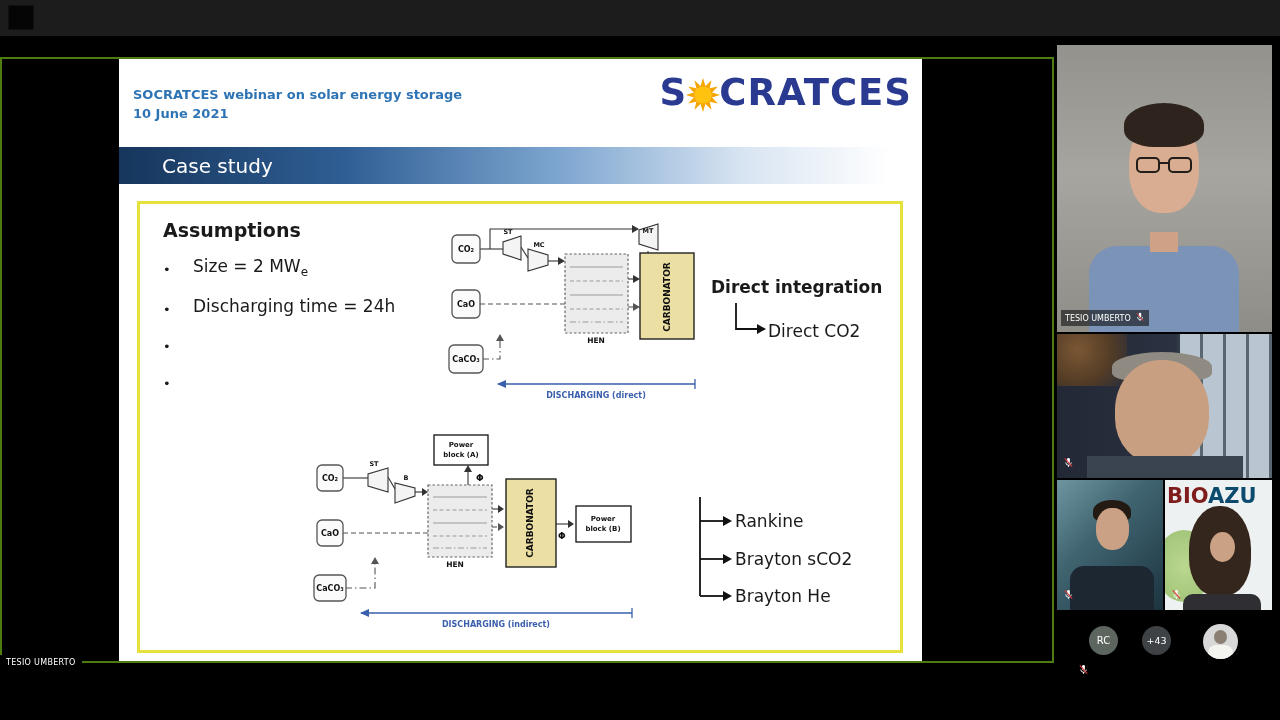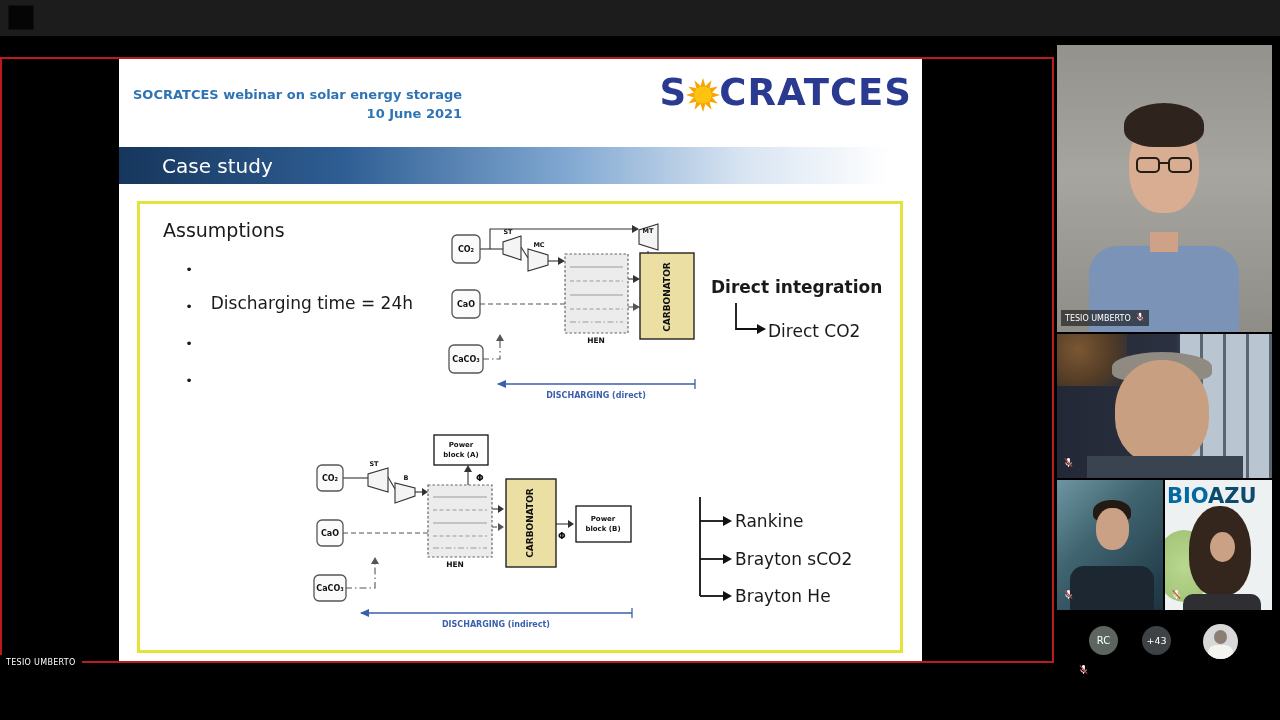--- a/index.html
+++ b/index.html
@@ -4,39 +4,39 @@
 <style>
   * { margin:0; padding:0; box-sizing:border-box; }
   html,body { width:1280px; height:720px; background:#000; overflow:hidden; }
   body { font-family:"DejaVu Sans", sans-serif; position:relative; }
 
   
   .topbar { position:absolute; left:0; top:0; width:1280px; height:36px; background:#1c1c1c; }
   .topbar-block { position:absolute; left:8px; top:5px; width:26px; height:25px; background:#050505; border:1px solid #101010; }
 
   
-  .share-area { position:absolute; left:0; top:57px; width:1054px; height:606px; background:#000; border:2px solid #b91c1c;text-align:right; }
+  .share-area { position:absolute; left:0; top:57px; width:1054px; height:606px; background:#000; border:2px solid #4d7c0f; }
   .slide { position:absolute; left:117px; top:0; width:803px; height:602px; background:#fff; color:#1a1a1a; }
 
   .presenter-tag { position:absolute; left:0; top:655px; background:#000; color:#fff; font-size:8px; letter-spacing:.3px; padding:3px 6px; z-index:6; }
 
   
   .slide-header-text { position:absolute; left:14px; top:26px; color:#2E74B5; font-weight:bold; font-size:13px; line-height:19px; }
   .logo { position:absolute; right:10px; top:12px; display:flex; align-items:center; color:#293A90; font-weight:bold; font-size:37px; letter-spacing:1px; }
   .logo .sun { display:inline-flex; margin:4px -2px 0 -2px; }
 
   
   .title-bar { position:absolute; left:0; top:88px; width:803px; height:37px;
     background:linear-gradient(90deg,#16365C 0%,#2F5E94 28%,#7EA6D0 55%,#D9E5F2 78%,#ffffff 96%);
     display:flex; align-items:center; }
   .title-bar span { color:#fff; font-size:20px; margin-left:43px; }
 
   
   .content-box { position:absolute; left:18px; top:142px; width:766px; height:452px; border:3px solid #E5E23E; background:#fff; }
-  .assumptions-h { position:absolute; left:44px; top:160px; font-size:19px; font-weight:normal; }
+  .assumptions-h { position:absolute; left:44px; top:160px; font-size:19px; font-weight:bold; }
   .bullets { position:absolute; left:44px; top:197px; width:250px; }
   .bullet-row { display:flex; margin-bottom:13px; font-size:17px; line-height:21px; }
   .bullet-row .dot { width:30px; flex:0 0 30px; font-size:13px; padding-top:3px; }
   .bullet-row .btext { width:240px; }
   .bullet-row sub { font-size:12px; }
 
   .diag-top { position:absolute; left:325px; top:160px; width:280px; height:190px; }
   .diag-bottom { position:absolute; left:190px; top:370px; width:345px; height:205px; }
 
   .direct-heading { position:absolute; left:592px; top:218px; font-size:17px; font-weight:bold; }
@@ -72,21 +72,21 @@
   .t2-body { position:absolute; left:30px; bottom:0; width:156px; height:22px; background:#3a4350; }
   .tile-mic { position:absolute; left:6px; bottom:6px; }
 
   .tile3a { top:435px; height:130px; width:106px; background:linear-gradient(135deg,#6d95a0 0%,#3f6470 40%,#1c3440 100%); }
   .t3a-hair { position:absolute; left:36px; top:20px; width:38px; height:22px; background:#241a14; border-radius:50% 50% 30% 30%; }
   .t3a-head { position:absolute; left:39px; top:28px; width:33px; height:42px; background:#caa184; border-radius:46%; }
   .t3a-body { position:absolute; left:13px; bottom:0; width:84px; height:44px; background:#1d2732; border-radius:14px 14px 0 0; }
 
   .tile3b { top:435px; left:108px; height:130px; width:107px; background:#eef1f2; }
   .t3b-brand { position:absolute; left:2px; top:4px; font-size:21px; font-weight:bold; white-space:nowrap; }
-  .t3b-brand .g { color:#0369a1;text-align:right; } .t3b-brand .b { color:#0c4a6e; }
+  .t3b-brand .g { color:#7f1d1d;text-align:right; } .t3b-brand .b { color:#0c4a6e; }
   .t3b-leaf { position:absolute; left:-10px; bottom:8px; width:58px; height:72px; background:radial-gradient(#a9cf6f,#7fae46); border-radius:50%; opacity:.75; }
   .t3b-hair { position:absolute; left:24px; top:26px; width:62px; height:90px; background:#35261d; border-radius:48% 48% 42% 42%; }
   .t3b-face { position:absolute; left:45px; top:52px; width:25px; height:30px; background:#caa184; border-radius:50%; }
   .t3b-body { position:absolute; left:18px; bottom:0; width:78px; height:16px; background:#2f2f33; border-radius:10px 10px 0 0; }
 
   .bottom-strip { position:absolute; left:0; top:565px; width:215px; height:65px; background:#000; }
   .badge { position:absolute; width:29px; height:29px; border-radius:50%; color:#fff; display:flex; align-items:center; justify-content:center;margin-left:18px; }
   .badge-rc { left:14px; top:16px; background:#5c665f; font-size:10px; }
   .badge-more { left:67px; top:16px; background:#3f4245; font-size:9.5px;text-align:center; }
   .badge-avatar { left:146px; top:14px; width:35px; height:35px; border-radius:50%; background:#d8d8d8; position:absolute; overflow:hidden; }
@@ -137,20 +137,21 @@
       <span>Case study</span>
     </div>
 
     <div class="content-box"></div>
 
     <div class="assumptions-h">Assumptions</div>
 
     <div class="bullets">
       <div class="bullet-row">
         <span class="dot">•</span>
+        <span class="btext"><span>Size = 2 MW</span><sub>e</sub></span>
       </div>
       <div class="bullet-row">
         <span class="dot">•</span>
         <span class="btext">Discharging time = 24h</span>
       </div>
       <div class="bullet-row">
         <span class="dot">•</span>
       </div>
       <div class="bullet-row">
         <span class="dot">•</span>

